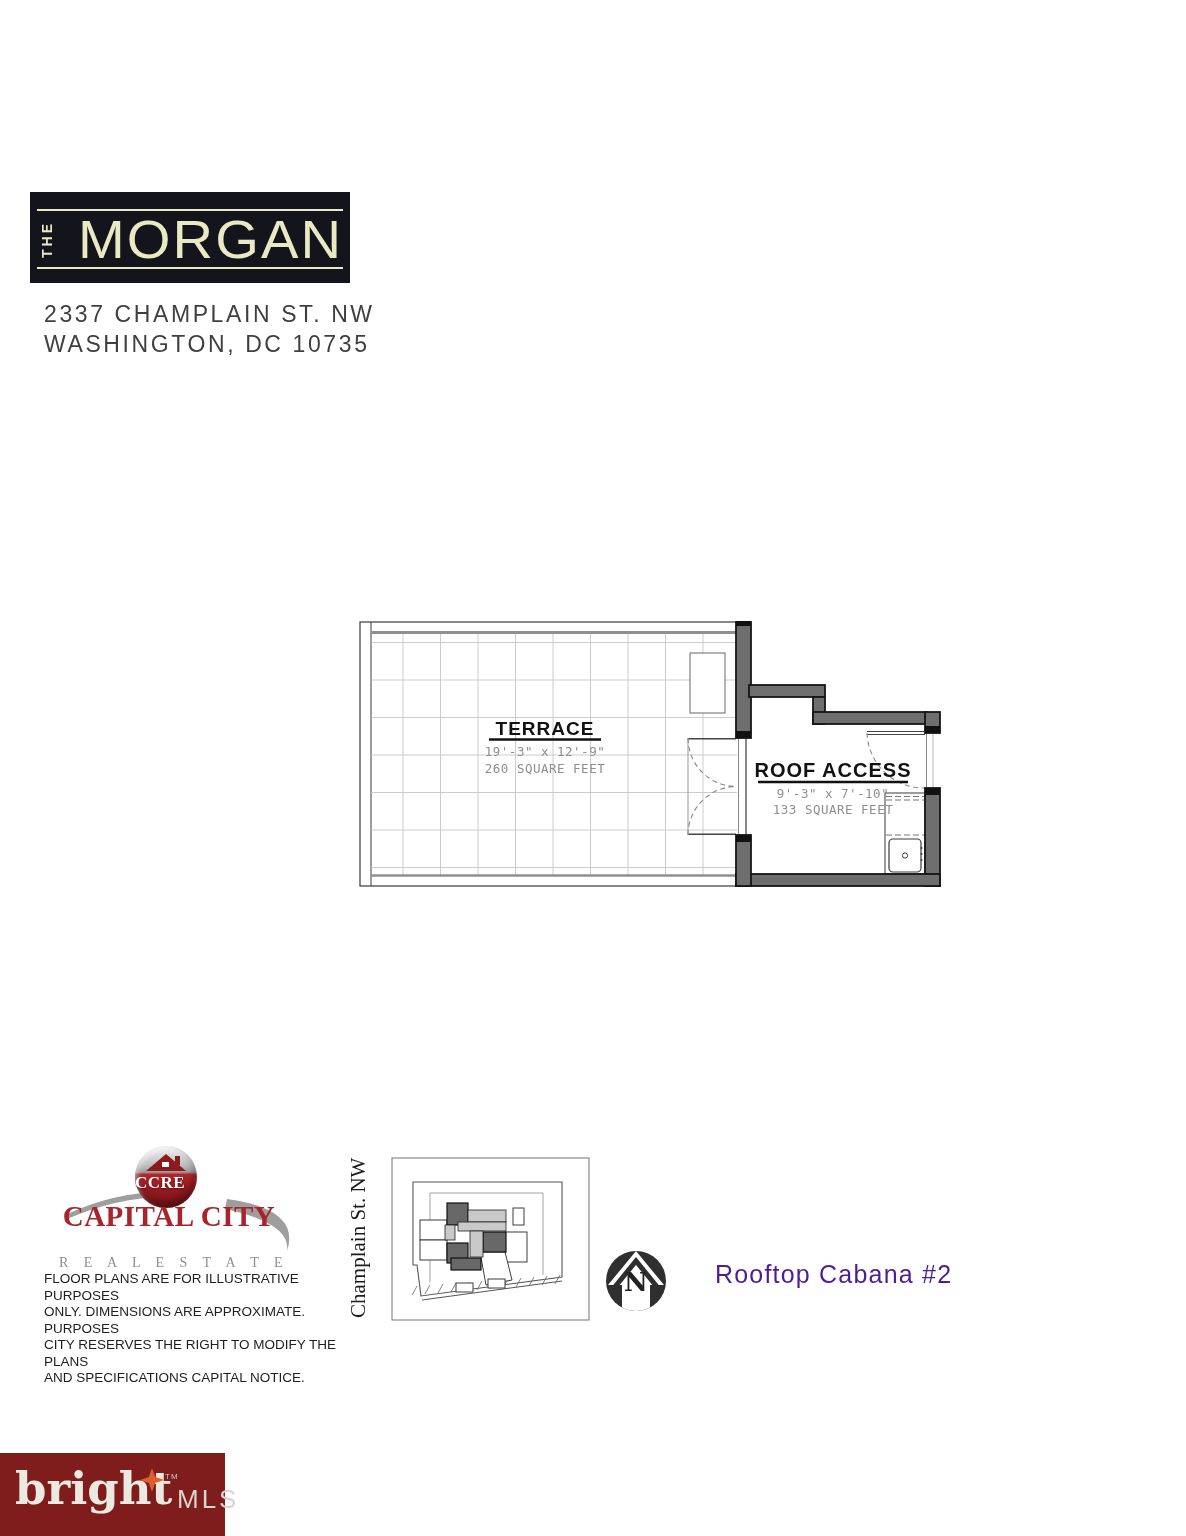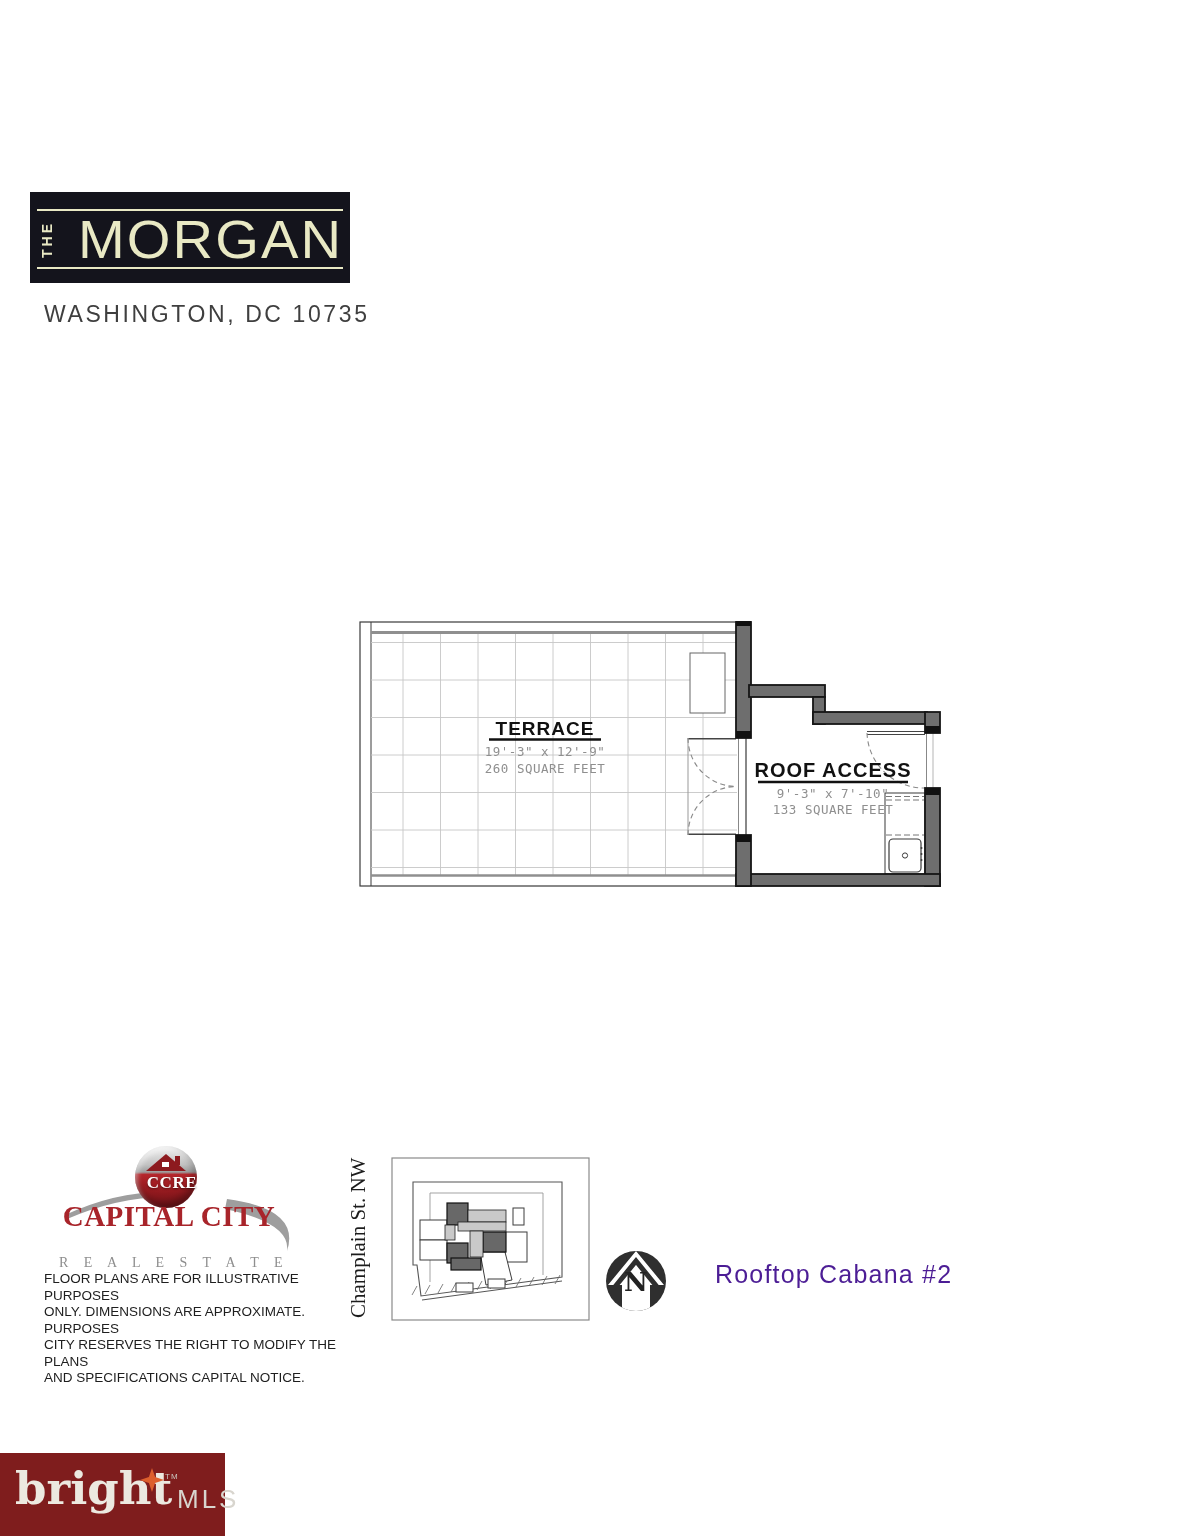--- a/index.html
+++ b/index.html
@@ -30,21 +30,21 @@
   .ccre{position:absolute;left:55px;top:1143px;width:250px;height:130px;}
   .ccre-swoosh{position:absolute;left:0;top:0;}
   .ccre-sphere{position:absolute;left:80px;top:3px;width:62px;height:62px;border-radius:50%;
     background:linear-gradient(180deg,#f4f4f4 0%,#c2c2c2 30%,#9d9d9d 42%,#b5262c 46%,#a01d22 62%,#741318 100%);
     box-shadow:inset -3px -5px 8px rgba(0,0,0,.35), inset 2px 3px 5px rgba(255,255,255,.55);}
   .ccre-roof{position:absolute;left:11px;top:8px;width:0;height:0;
     border-left:20px solid transparent;border-right:20px solid transparent;border-bottom:17px solid #8d1a1f;}
   .ccre-chimney{position:absolute;left:40px;top:10px;width:5px;height:9px;background:#8d1a1f;}
   .ccre-window{position:absolute;left:26px;top:15px;width:9px;height:7px;background:#fff;
     box-shadow:inset 0 0 0 1px #8d1a1f;}
-  .ccre-acronym{position:absolute;left:0;top:27px;width:62px;text-align:right;color:#fff;
+  .ccre-acronym{position:absolute;left:0;top:27px;width:62px;text-align:left;color:#fff;
     font-family:"Liberation Serif",serif;font-weight:bold;font-size:17px;letter-spacing:0.5px;
     text-shadow:0 1px 2px rgba(0,0,0,.5);}
   .ccre-name{position:absolute;left:0;top:57px;width:228px;text-align:center;color:#a8242a;
     font-family:Liberation Serif, serif;font-weight:bold;font-size:29px;letter-spacing:0.5px;white-space:nowrap;}
   .ccre-sub{position:absolute;left:4px;top:88px;width:228px;text-align:center;color:#8e8e8e;
     font-family:"Liberation Serif",serif;font-size:14px;letter-spacing:6px;white-space:nowrap;margin-top:24px;}
   .disclaimer{position:absolute;left:44px;top:1271px;width:330px;color:#1e1e1e;
     font-family:Liberation Sans, sans-serif;font-size:13.5px;line-height:16.5px;}
 
   
@@ -70,20 +70,21 @@
 
 <div class="page">
 
   <div class="brand-box">
     <div class="brand-rule top"></div>
     <div class="brand-rule bot"></div>
     <div class="brand-the">THE</div>
     <div class="brand-name">MORGAN</div>
   </div>
   <div class="address">
+    <div>2337 CHAMPLAIN ST. NW</div>
     <div>WASHINGTON, DC 10735</div>
   </div>
 
   <div class="plan-wrap">
   <svg viewBox="0 0 590 272">
 
     <rect x="5" y="4" width="386" height="264" fill="#fff" stroke="#3a3a3a" stroke-width="1.2"></rect>
     <line x1="16" y1="4" x2="16" y2="268" stroke="#3a3a3a" stroke-width="1"></line>
 
     <g stroke="#c6c6c6" stroke-width="0.9">

